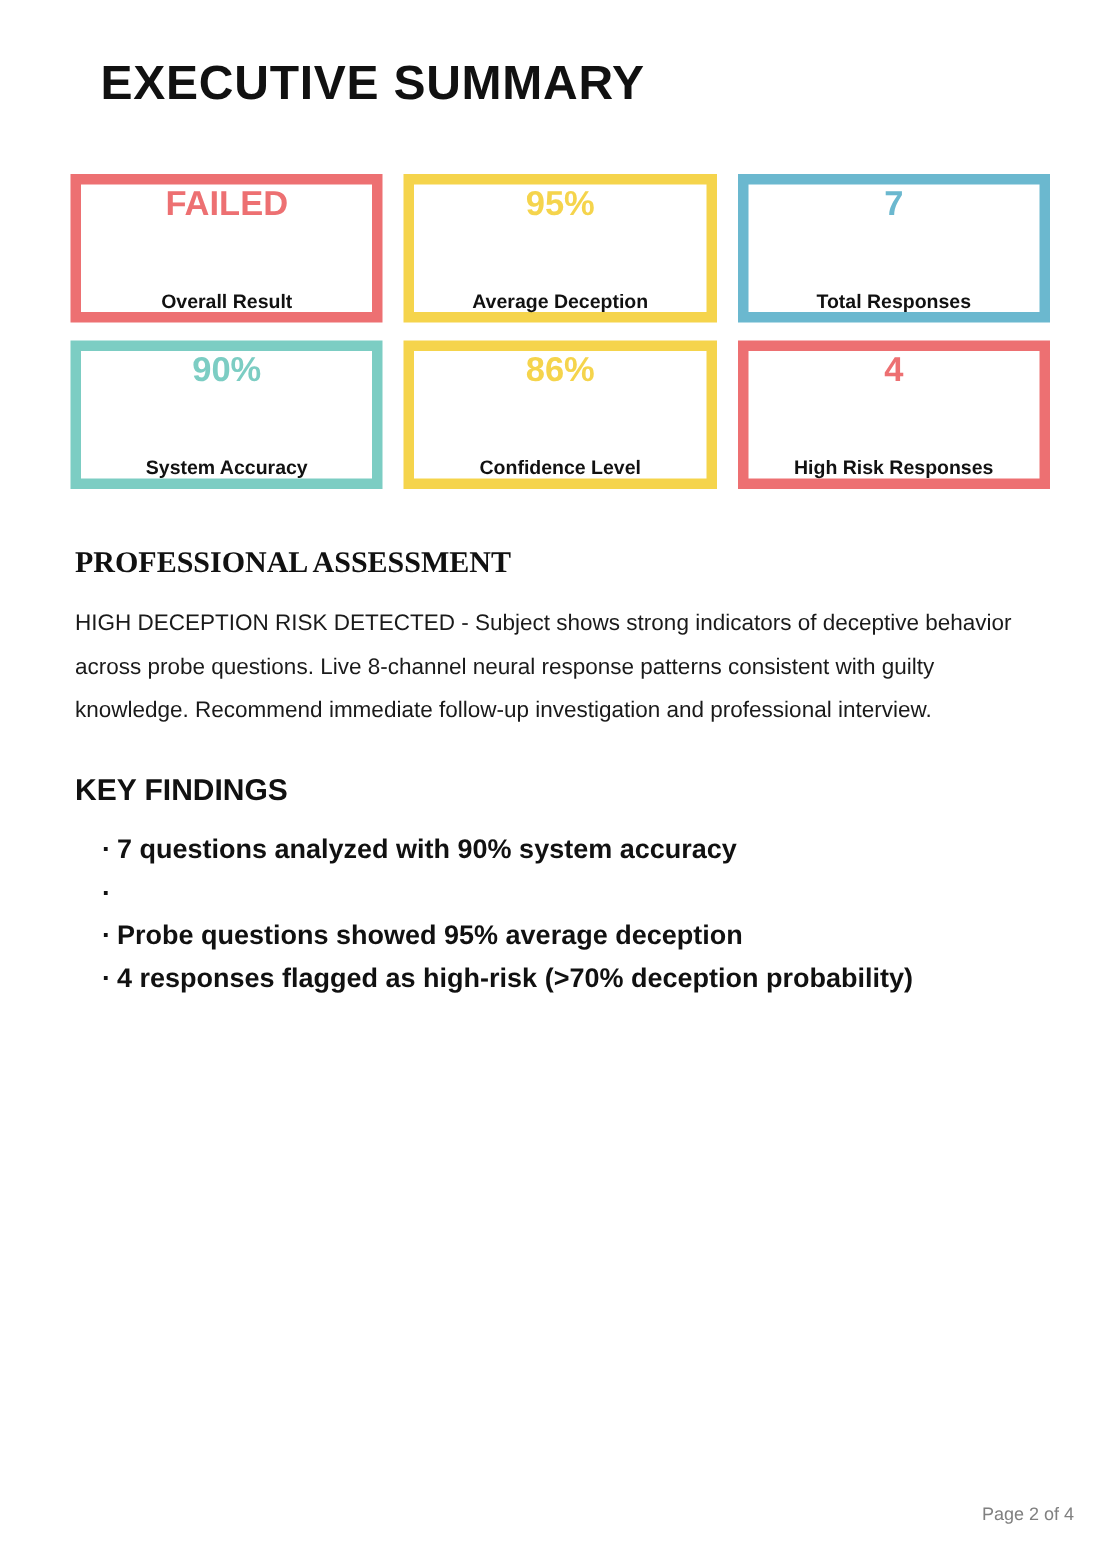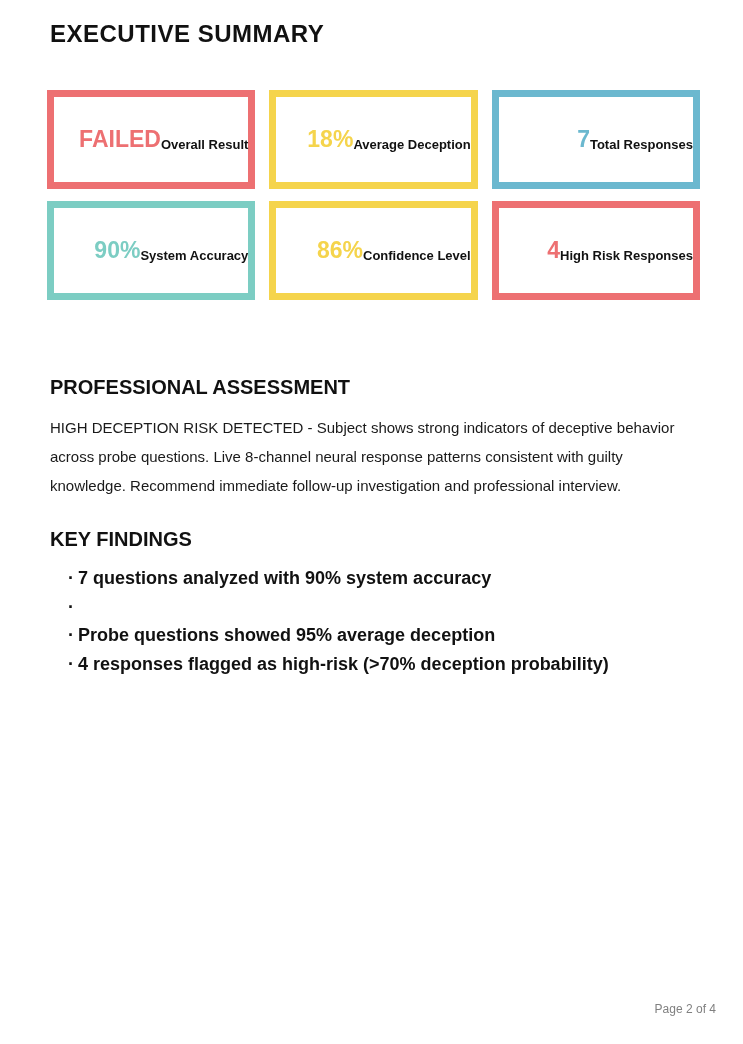--- a/index.html
+++ b/index.html
@@ -13,64 +13,64 @@
     position: relative;
     overflow: hidden;
   }
   .page {
     position: relative;
     width: 743px;
     height: 1044px;
     padding: 18px 44px 0 50px;
   }
   .page-title {
-    font-size: 24px;
+    font-size: 32px;
     font-weight: 700;
     letter-spacing: 0.5px;
-    margin: 0;
+    margin: 17px;
     padding-top: 2px;
     color: #111111;
   }
   .stats-grid {
     margin: 42px 0 0 -3px;
     width: 653px;
     display: grid;
     grid-template-columns: repeat(3, 1fr);
     column-gap: 14px;
     row-gap: 12px;
   }
   .stat-card {
     height: 99px;
     background: #ffffff;
     border: 7px solid var(--c, #cccccc);
     display: flex;
-    flex-direction: row;
+    flex-direction: column;
     align-items: center;
-    justify-content: flex-end;
+    justify-content: space-between;
     text-align: center;
   }
   .stat-value {
     font-size: 23px;
     font-weight: 700;
     color: var(--c, #333333);
     line-height: 1.1;
   }
   .stat-label {
     margin-top: 9px;
     font-size: 13px;
     font-weight: 700;
     color: #111111;
   }
   .section-heading {
     font-size: 20px;
     font-weight: 700;
     color: #111111;
     margin: 0;
   }
-  .assessment-heading { margin-top: 76px; }
+  .assessment-heading { margin-top: 38px; font-family: Liberation Serif, serif; }
   .assessment-body {
     margin: 14px 0 4px;
     font-size: 15px;
     font-weight: 400;
     line-height: 29px;
     color: #1a1a1a;
     width: 647px;
   }
   .findings-heading { margin-top: 28px; }
   .findings-list {
@@ -108,21 +108,21 @@
 <div class="page">
 
   <h1 class="page-title">EXECUTIVE SUMMARY</h1>
 
   <div class="stats-grid">
     <div class="stat-card" style="--c: #ED7072;">
       <div class="stat-value">FAILED</div>
       <div class="stat-label">Overall Result</div>
     </div>
     <div class="stat-card" style="--c: #F5D44C;">
-      <div class="stat-value">18%</div>
+      <div class="stat-value">95%</div>
       <div class="stat-label">Average Deception</div>
     </div>
     <div class="stat-card" style="--c: #6BB8CF;">
       <div class="stat-value">7</div>
       <div class="stat-label">Total Responses</div>
     </div>
     <div class="stat-card" style="--c: #7CCDC3;">
       <div class="stat-value">90%</div>
       <div class="stat-label">System Accuracy</div>
     </div>

